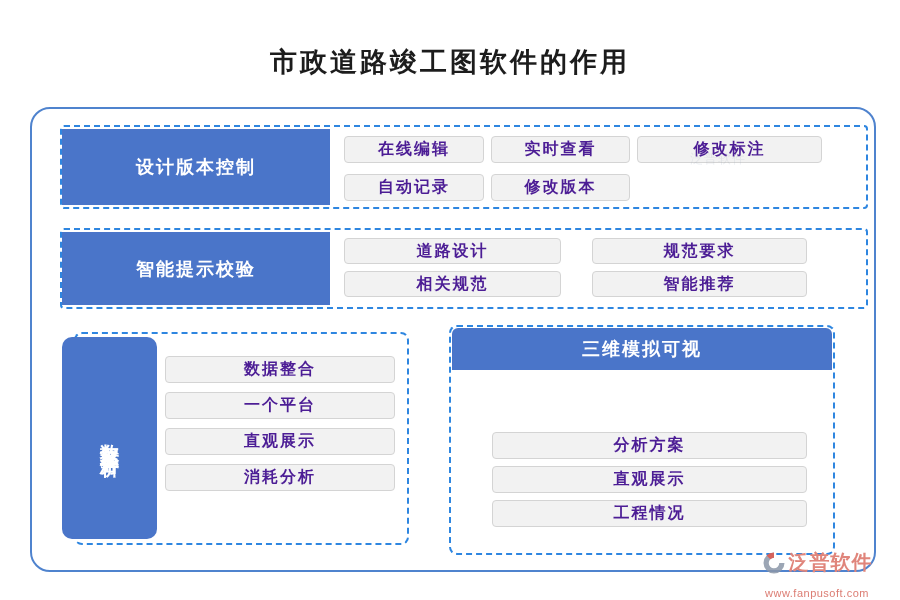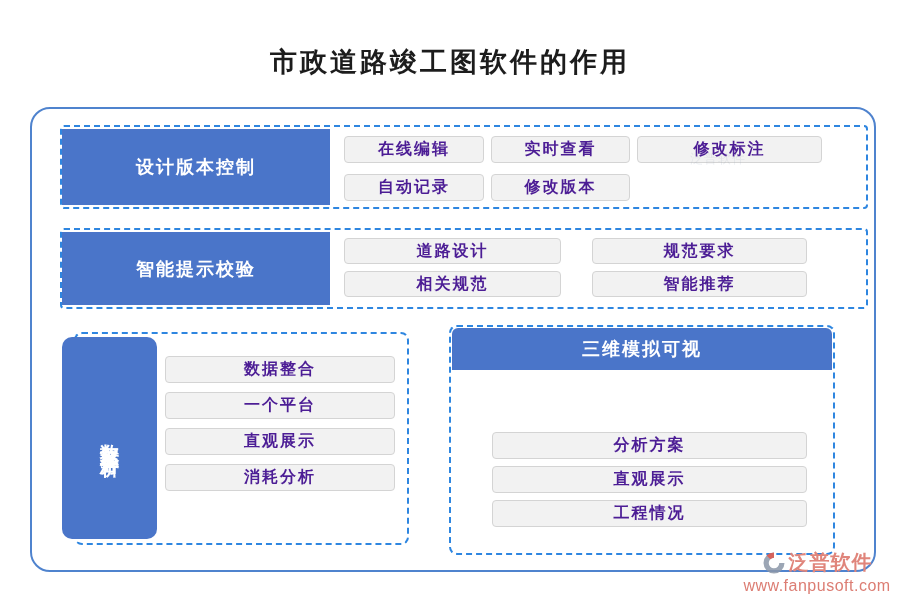--- a/index.html
+++ b/index.html
@@ -161,24 +161,24 @@
     justify-content: center;
     gap: 3px;
   }
   .brand-name {
     font-size: 20px;
     font-weight: 700;
     letter-spacing: 1px;
     color: #e0857b;
   }
   .brand-site {
-    font-size: 16px;
+    font-size: 11px;
     letter-spacing: 0.5px;
     color: #dc7d73;
-    margin-top: 1px;
+    margin-top: 11px;
   }
 </style>
 </head>
 <body>
 
 <div class="canvas">
 
   <h1 class="title">市政道路竣工图软件的作用</h1>
 
   <div class="outer">

